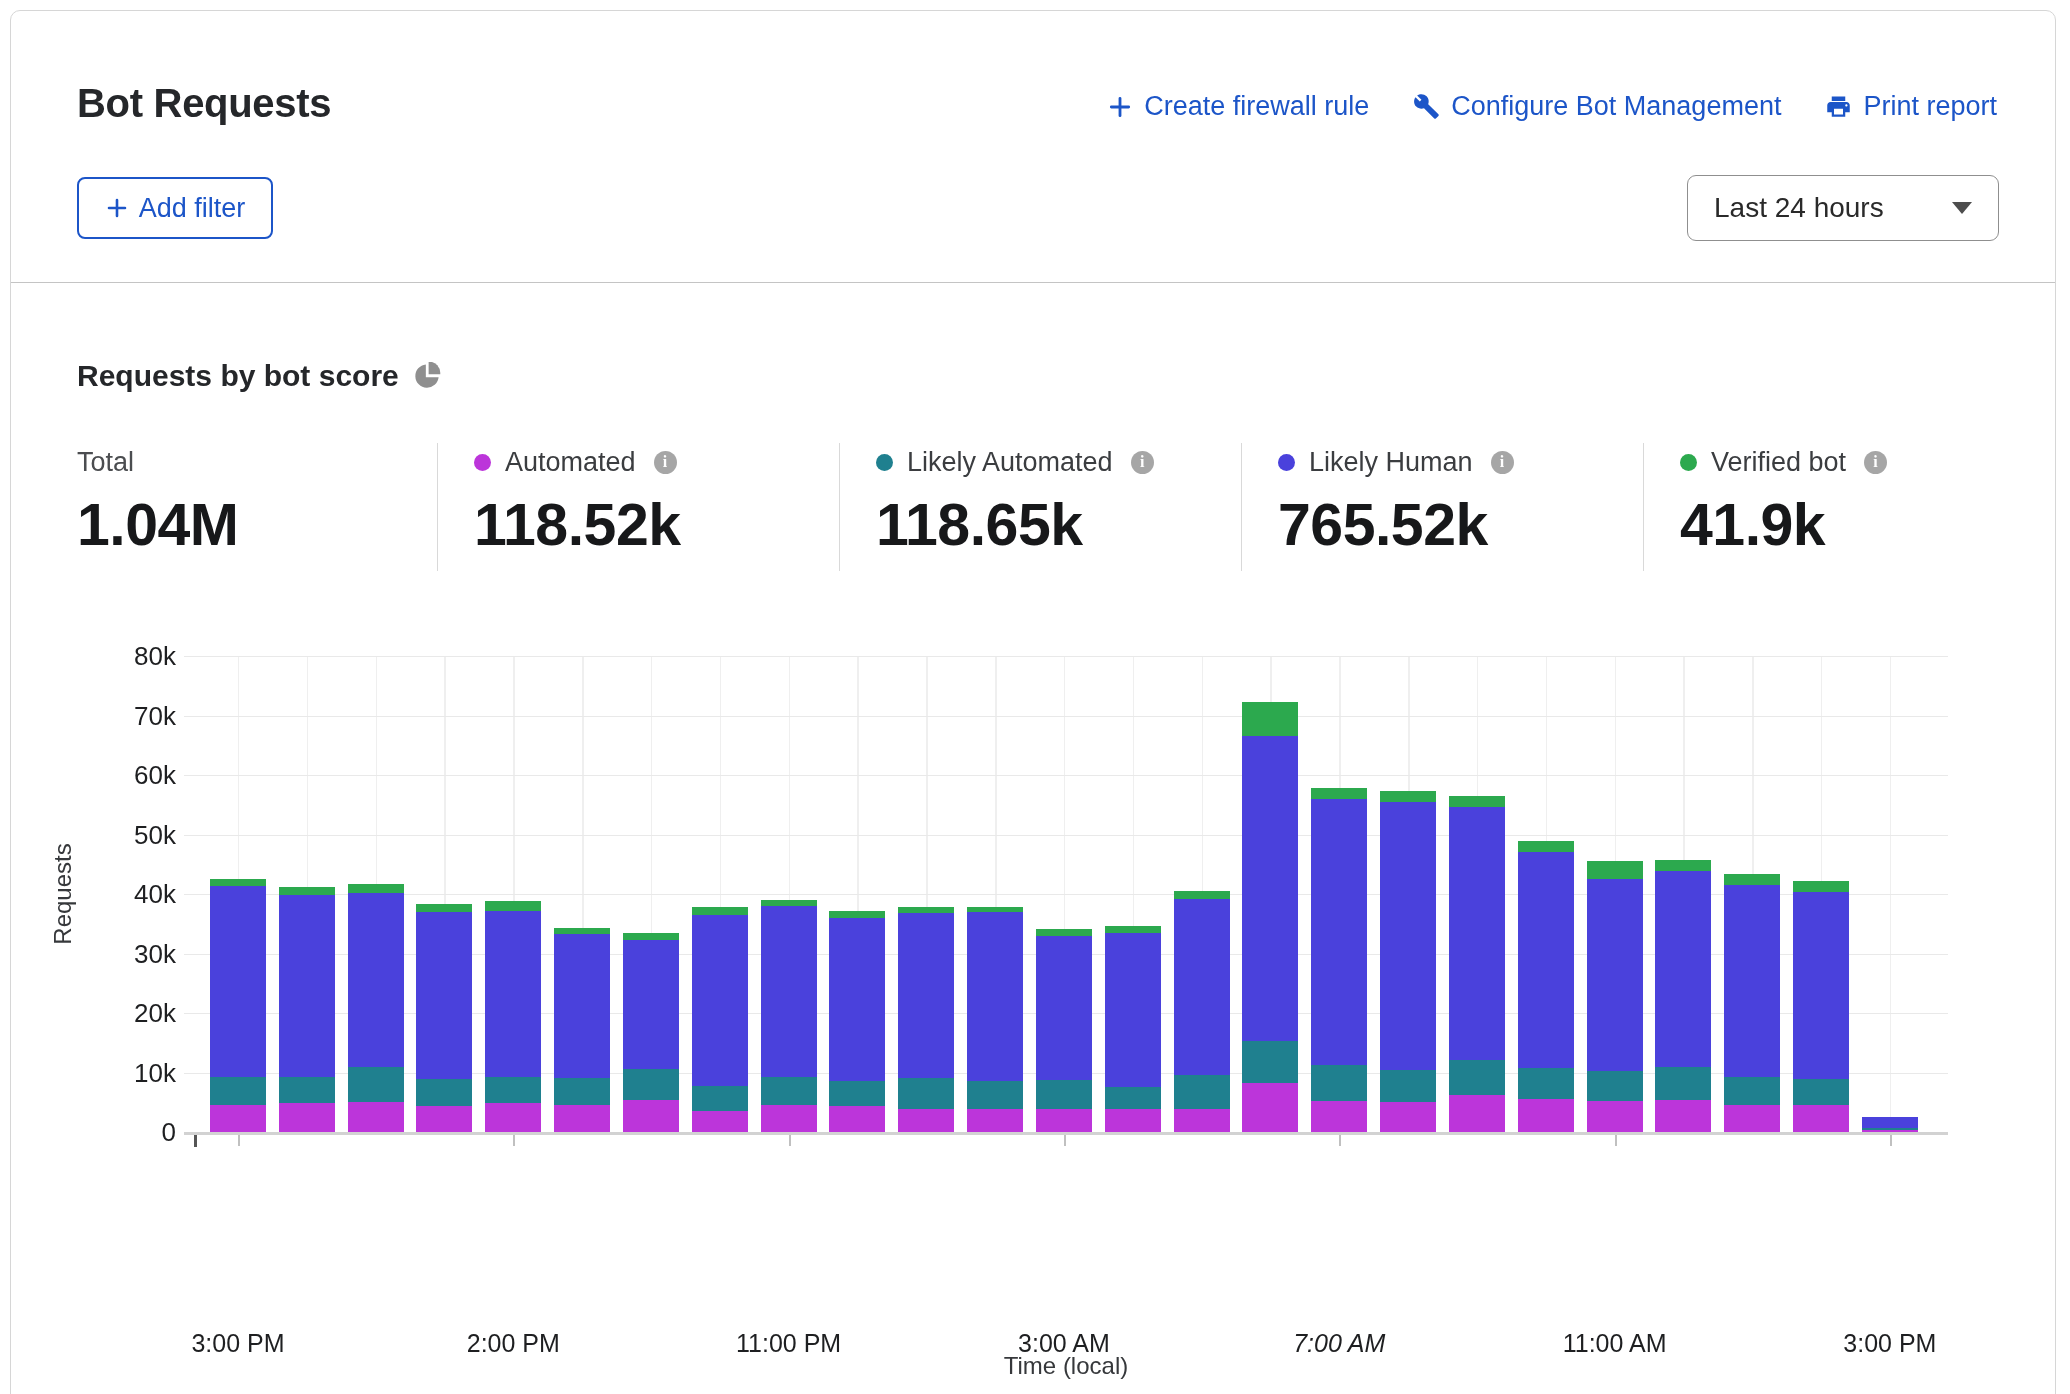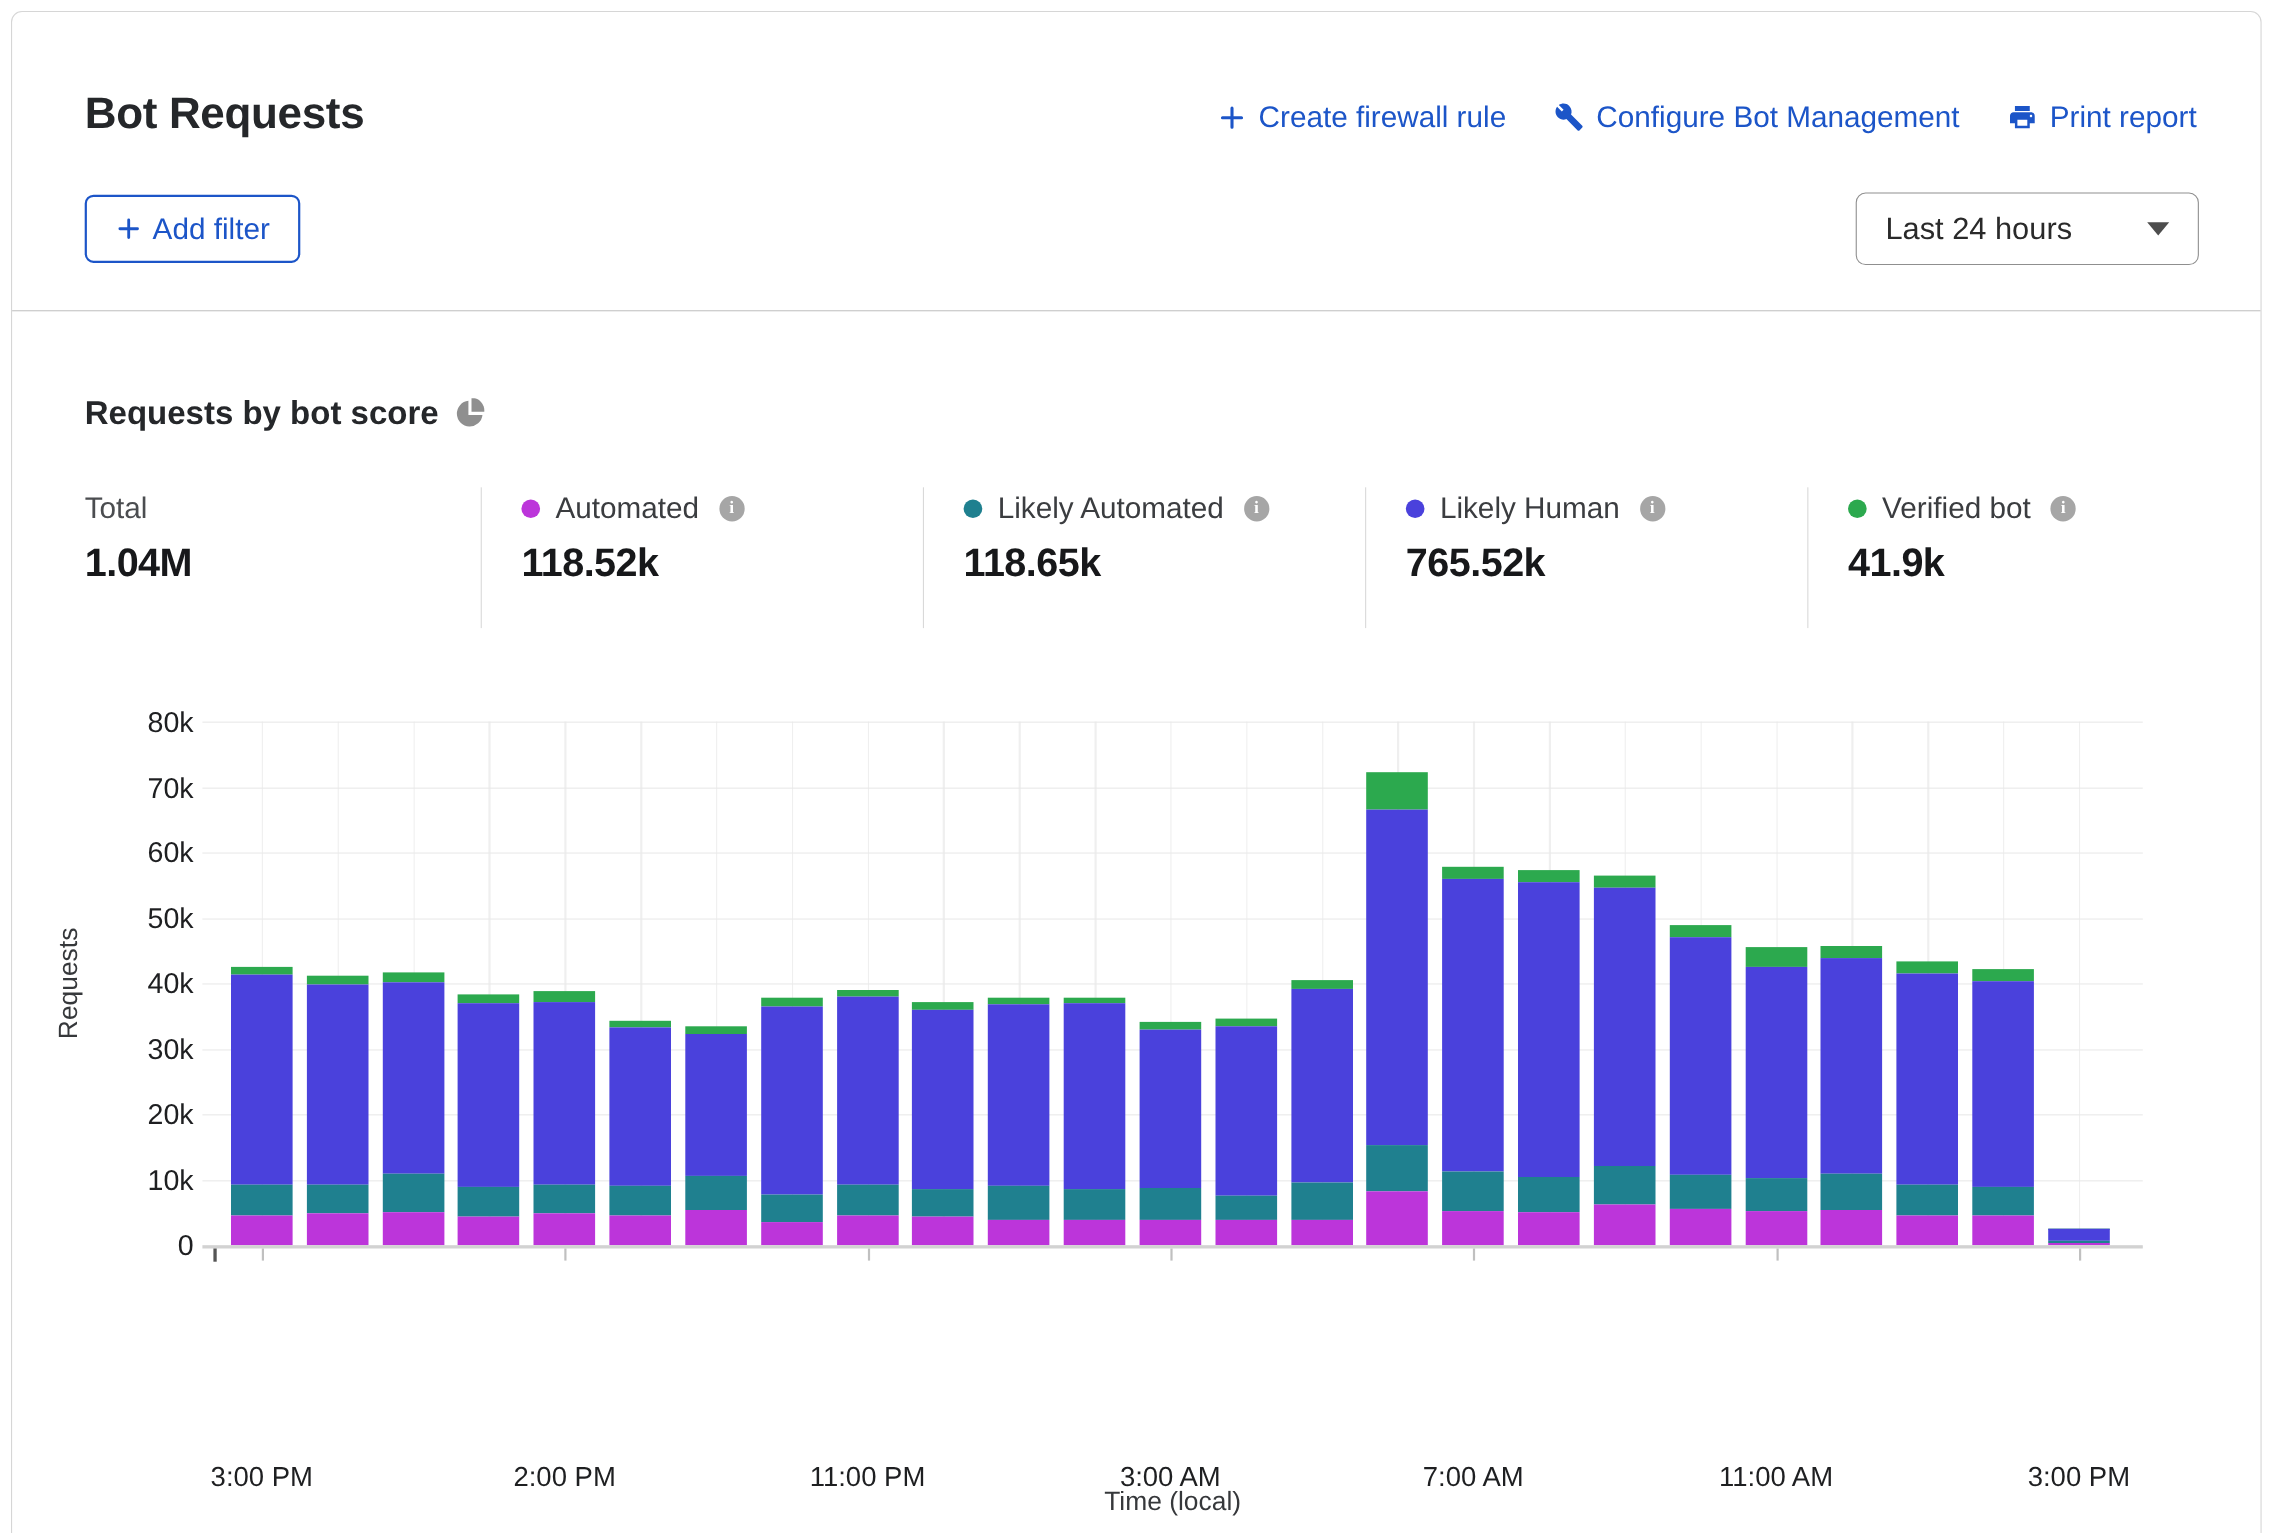--- a/index.html
+++ b/index.html
@@ -68,21 +68,21 @@
   .stat-label-row{display:flex;align-items:center;gap:14px;height:34px;}
   .stat-dot{width:17px;height:17px;border-radius:50%;flex:0 0 auto;}
   .stat-label{font-size:27px;color:#3b3d40;white-space:nowrap;}
   .stat-label.total{color:#4b4d50;}
   .info-icon{
     width:23px;height:23px;border-radius:50%;background:#a6a6a6;flex:0 0 auto;
     color:#fff;font-size:16px;font-weight:700;display:flex;align-items:center;justify-content:center;
     font-family:"Liberation Serif","DejaVu Serif",serif;cursor:pointer;margin-left:4px;
   }
   .stat-value{
-    margin-top:12px;font-size:36px;font-weight:700;color:#17181a;letter-spacing:-0.5px;
+    margin-top:12px;font-size:59px;font-weight:700;color:#17181a;letter-spacing:-0.5px;
   }
   
   #chart-layer{position:absolute;left:0;top:0;width:2070px;height:1394px;}
   .gridline-h{position:absolute;height:1.4px;background:#e9e9e9;}
   .gridline-v{position:absolute;width:1.4px;background:#efefef;}
   .axis-line{position:absolute;height:3px;background:#d2d2d2;}
   .ytick-label{
     position:absolute;width:140px;text-align:right;
     font-size:26px;color:#1e1f21;line-height:32px;
   }
@@ -406,18 +406,18 @@
     <div class="origin-tick" style="left: 194px; top: 1135px;"></div>
     <div class="xtick-dash" style="left: 238px; top: 1135px;"></div>
     <div class="xtick-label" style="left: 128px; top: 1328px;">3:00 PM</div>
     <div class="xtick-dash" style="left: 513.32px; top: 1135px;"></div>
     <div class="xtick-label" style="left: 403.32px; top: 1328px;">2:00 PM</div>
     <div class="xtick-dash" style="left: 788.64px; top: 1135px;"></div>
     <div class="xtick-label" style="left: 678.64px; top: 1328px;">11:00 PM</div>
     <div class="xtick-dash" style="left: 1063.96px; top: 1135px;"></div>
     <div class="xtick-label" style="left: 953.96px; top: 1328px;">3:00 AM</div>
     <div class="xtick-dash" style="left: 1339.28px; top: 1135px;"></div>
-    <div class="xtick-label" style="left: 1229.28px; top: 1328px;">7:00 AM</div>
+    <div class="xtick-label" style="left: 1229.28px; top: 1328px; font-style: italic;">7:00 AM</div>
     <div class="xtick-dash" style="left: 1614.6px; top: 1135px;"></div>
     <div class="xtick-label" style="left: 1504.6px; top: 1328px;">11:00 AM</div>
     <div class="xtick-dash" style="left: 1889.92px; top: 1135px;"></div>
     <div class="xtick-label" style="left: 1779.92px; top: 1328px;">3:00 PM</div>
   </div>
 
 </body></html>

